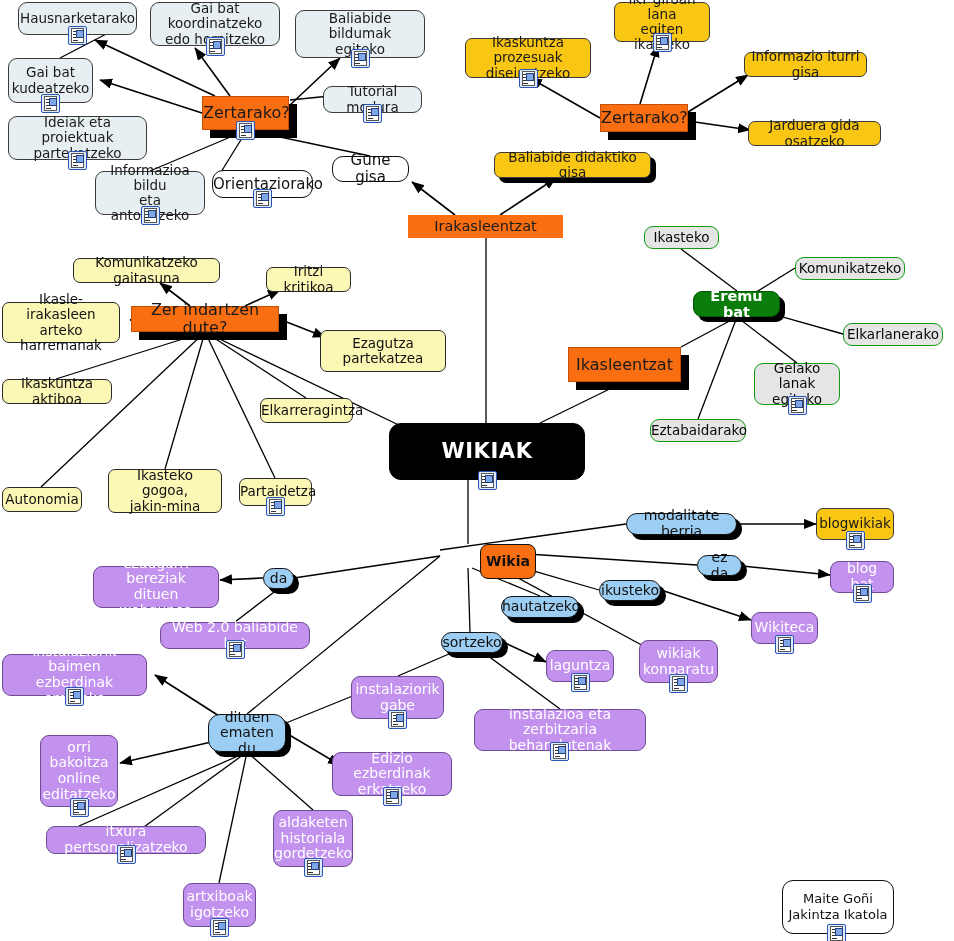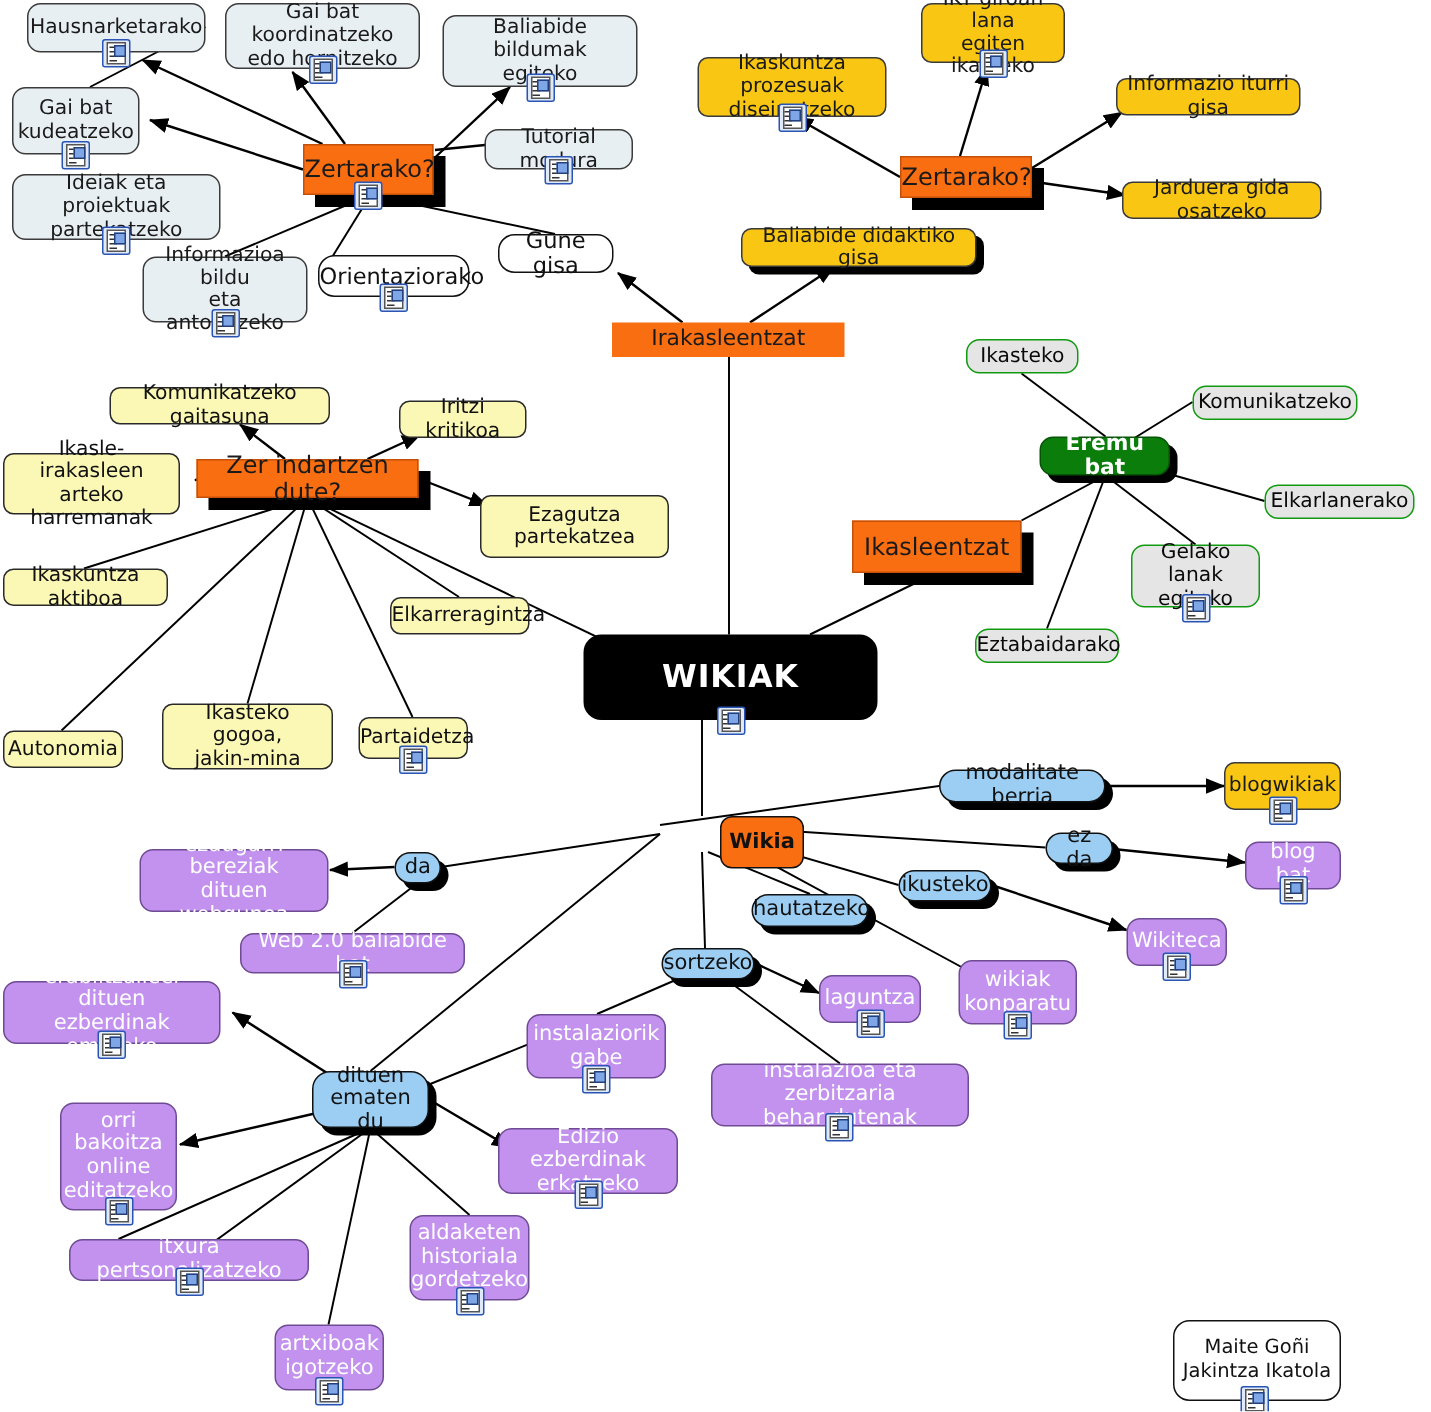--- a/index.html
+++ b/index.html
@@ -421,21 +421,21 @@
       <div class="docicon" style="left: 669px; top: 674px;">
         <div class="fr"></div>
         <div class="pg"></div>
         <div class="ln" style="top:5px;"></div>
         <div class="ln" style="top:8px;"></div>
         <div class="ln" style="top:11px;"></div>
         <div class="ln" style="top:14px;"></div>
         <div class="sq"></div>
       </div>
       <div class="node n-purple" style="left: 2px; top: 654px; width: 145px; height: 42px;">
-        <span class="lbl"><span>erabiltzaileei dituen</span><br><span>ezberdinak emateko</span></span>
+        <span class="lbl"><span>instalaziorik baimen</span><br><span>ezberdinak emateko</span></span>
       </div>
       <div class="docicon" style="left: 65px; top: 687px;">
         <div class="fr"></div>
         <div class="pg"></div>
         <div class="ln" style="top:5px;"></div>
         <div class="ln" style="top:8px;"></div>
         <div class="ln" style="top:11px;"></div>
         <div class="ln" style="top:14px;"></div>
         <div class="sq"></div>
       </div>

